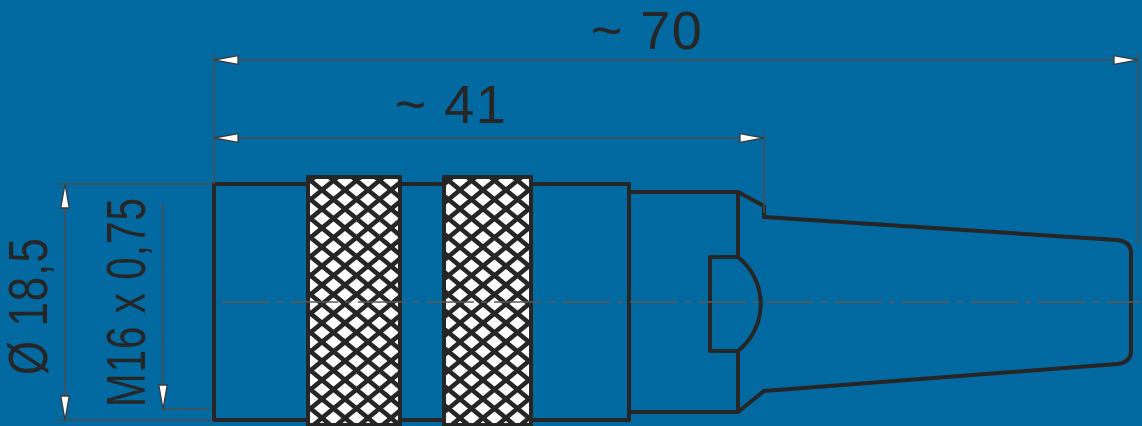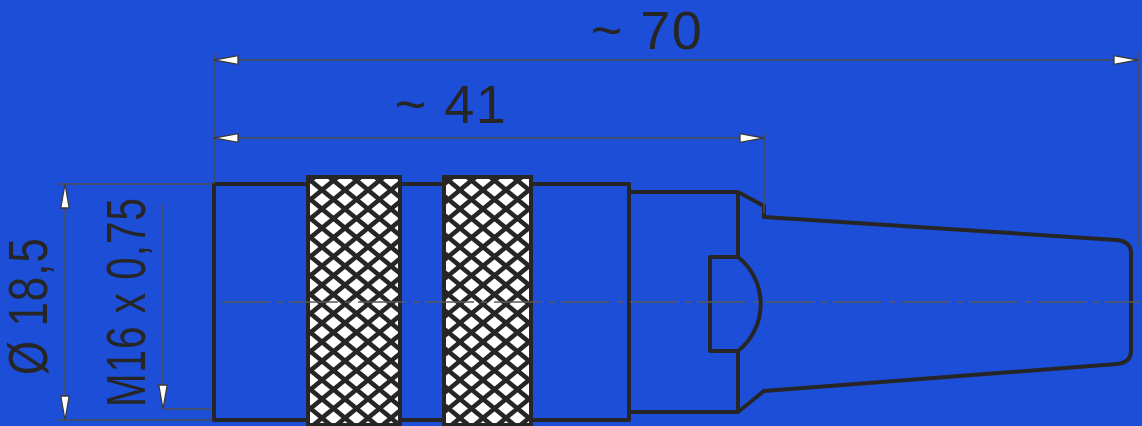--- a/index.html
+++ b/index.html
@@ -1,20 +1,20 @@
 <!DOCTYPE html>
 <html><head>
 <meta charset="utf-8">
 <style>
   html, body { margin: 0; padding: 0; background: #ffffff; }
   .canvas {
     position: relative;
     width: 1142px;
     height: 426px;
-    background: #1d4ed8;
+    background: #0369a1;
     overflow: hidden;
     font-family: "Liberation Sans", sans-serif;
   }
   svg { display: block; }
   text {
     font-family: "Liberation Sans", sans-serif;
     fill: #262626;
     letter-spacing: 1.5px;
   }
   .dim-text  { font-size: 54px; }

